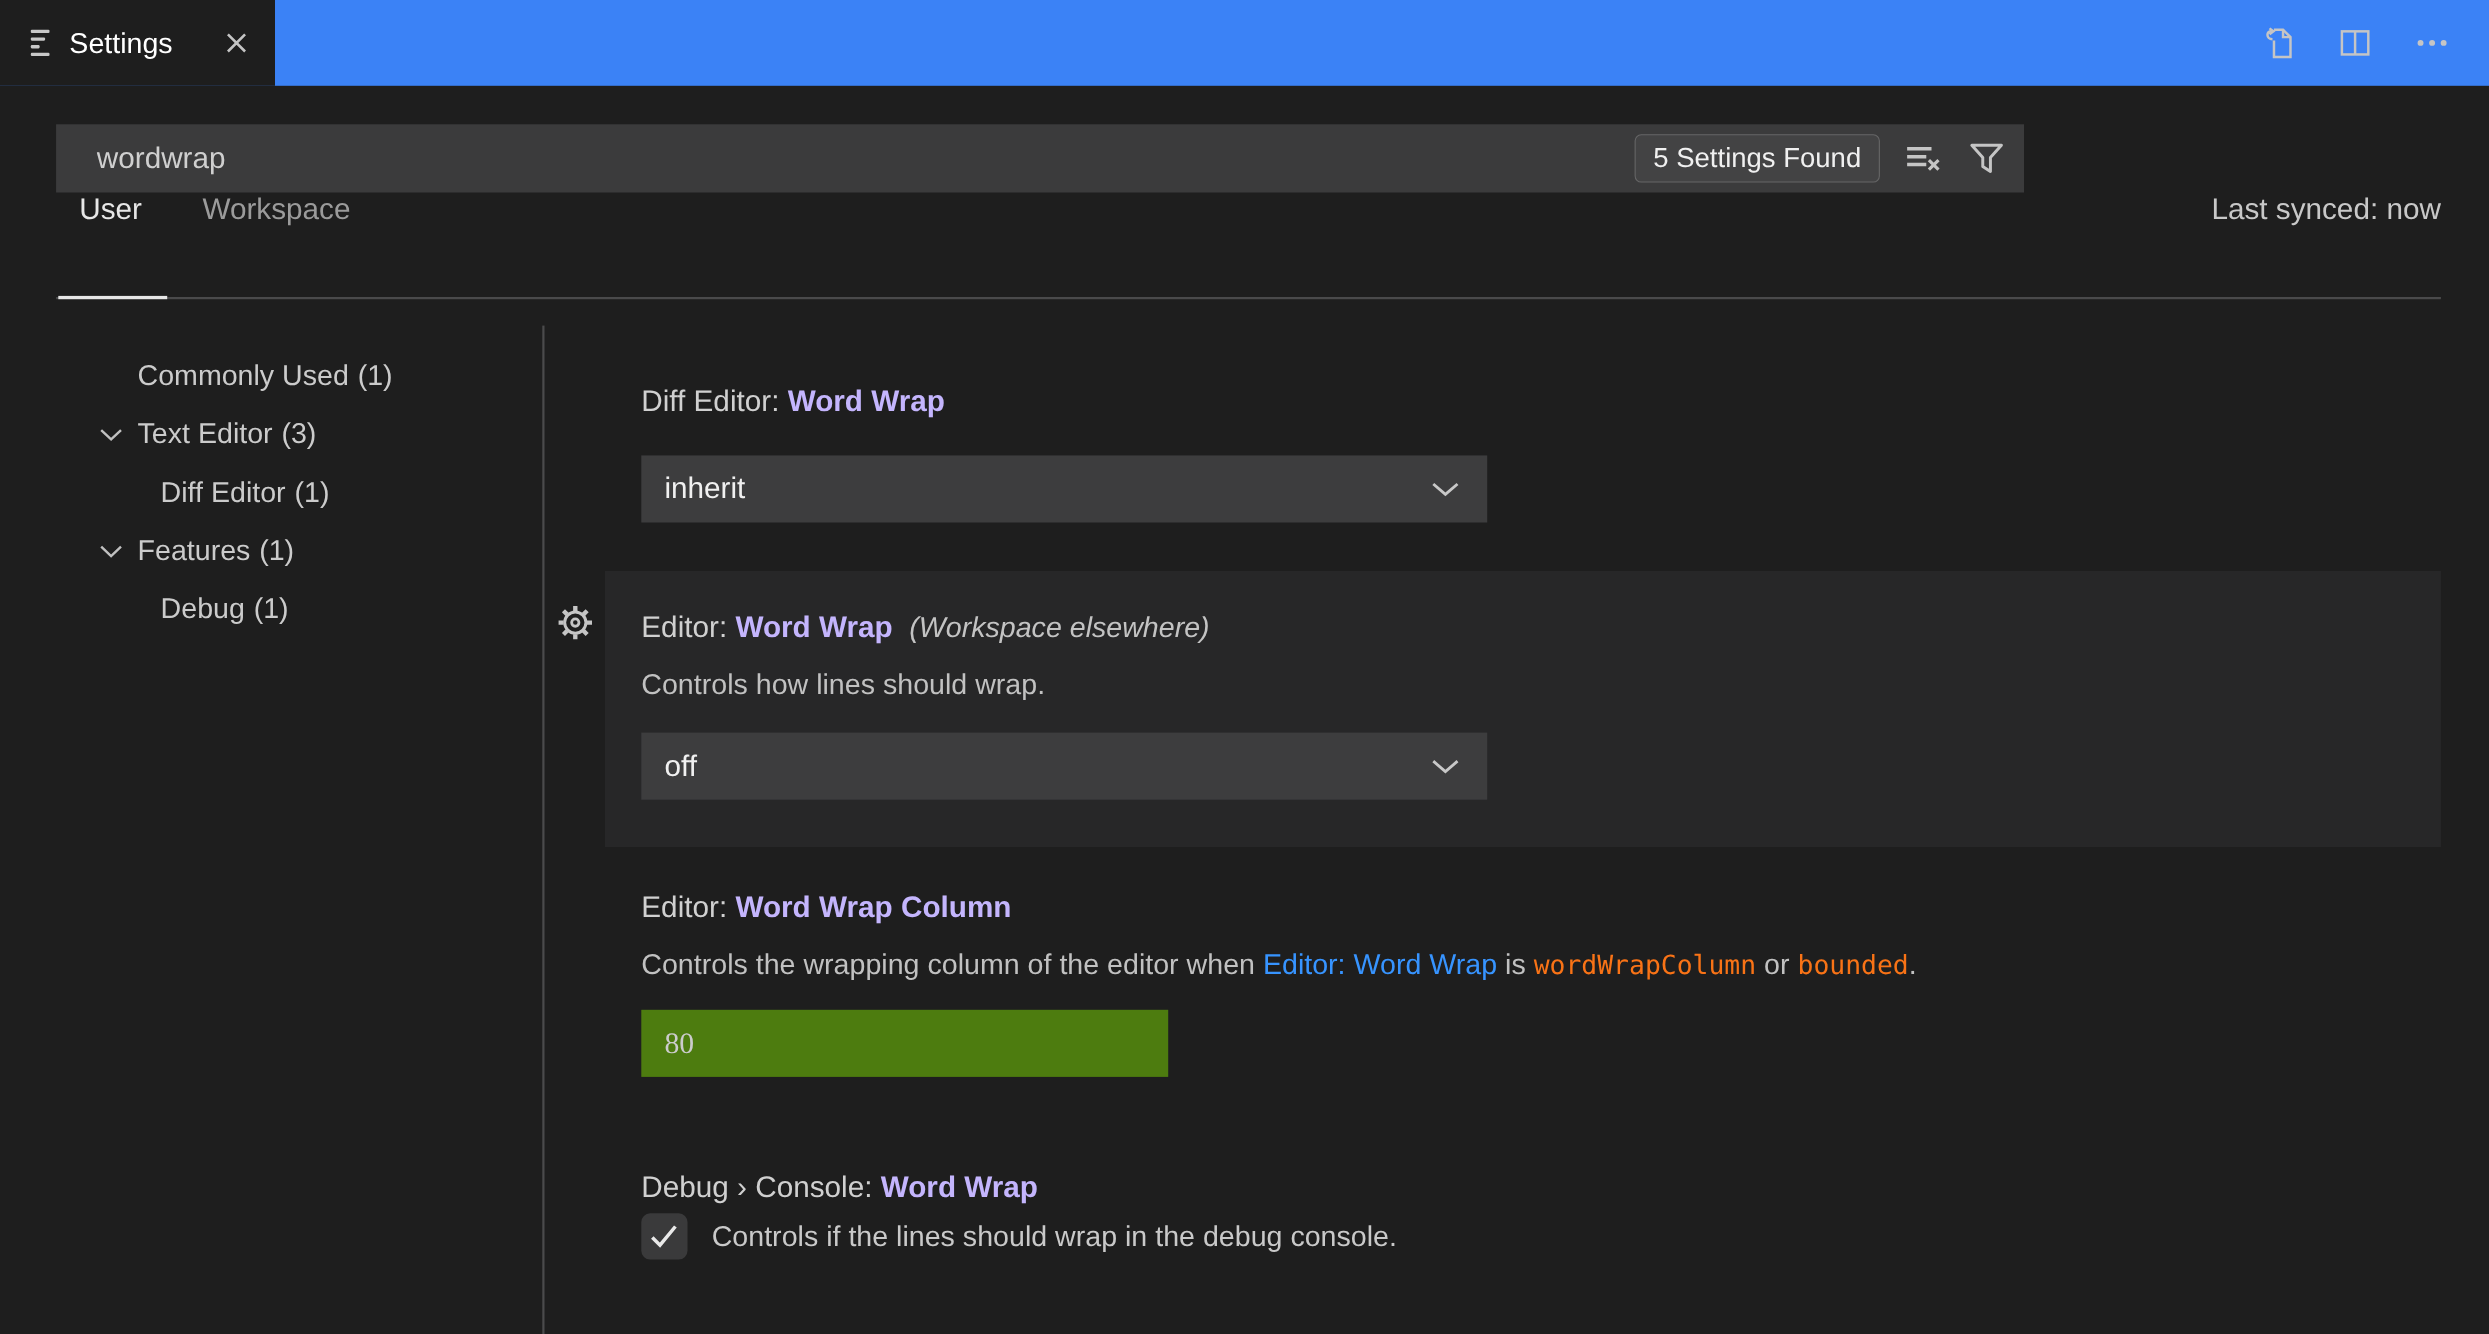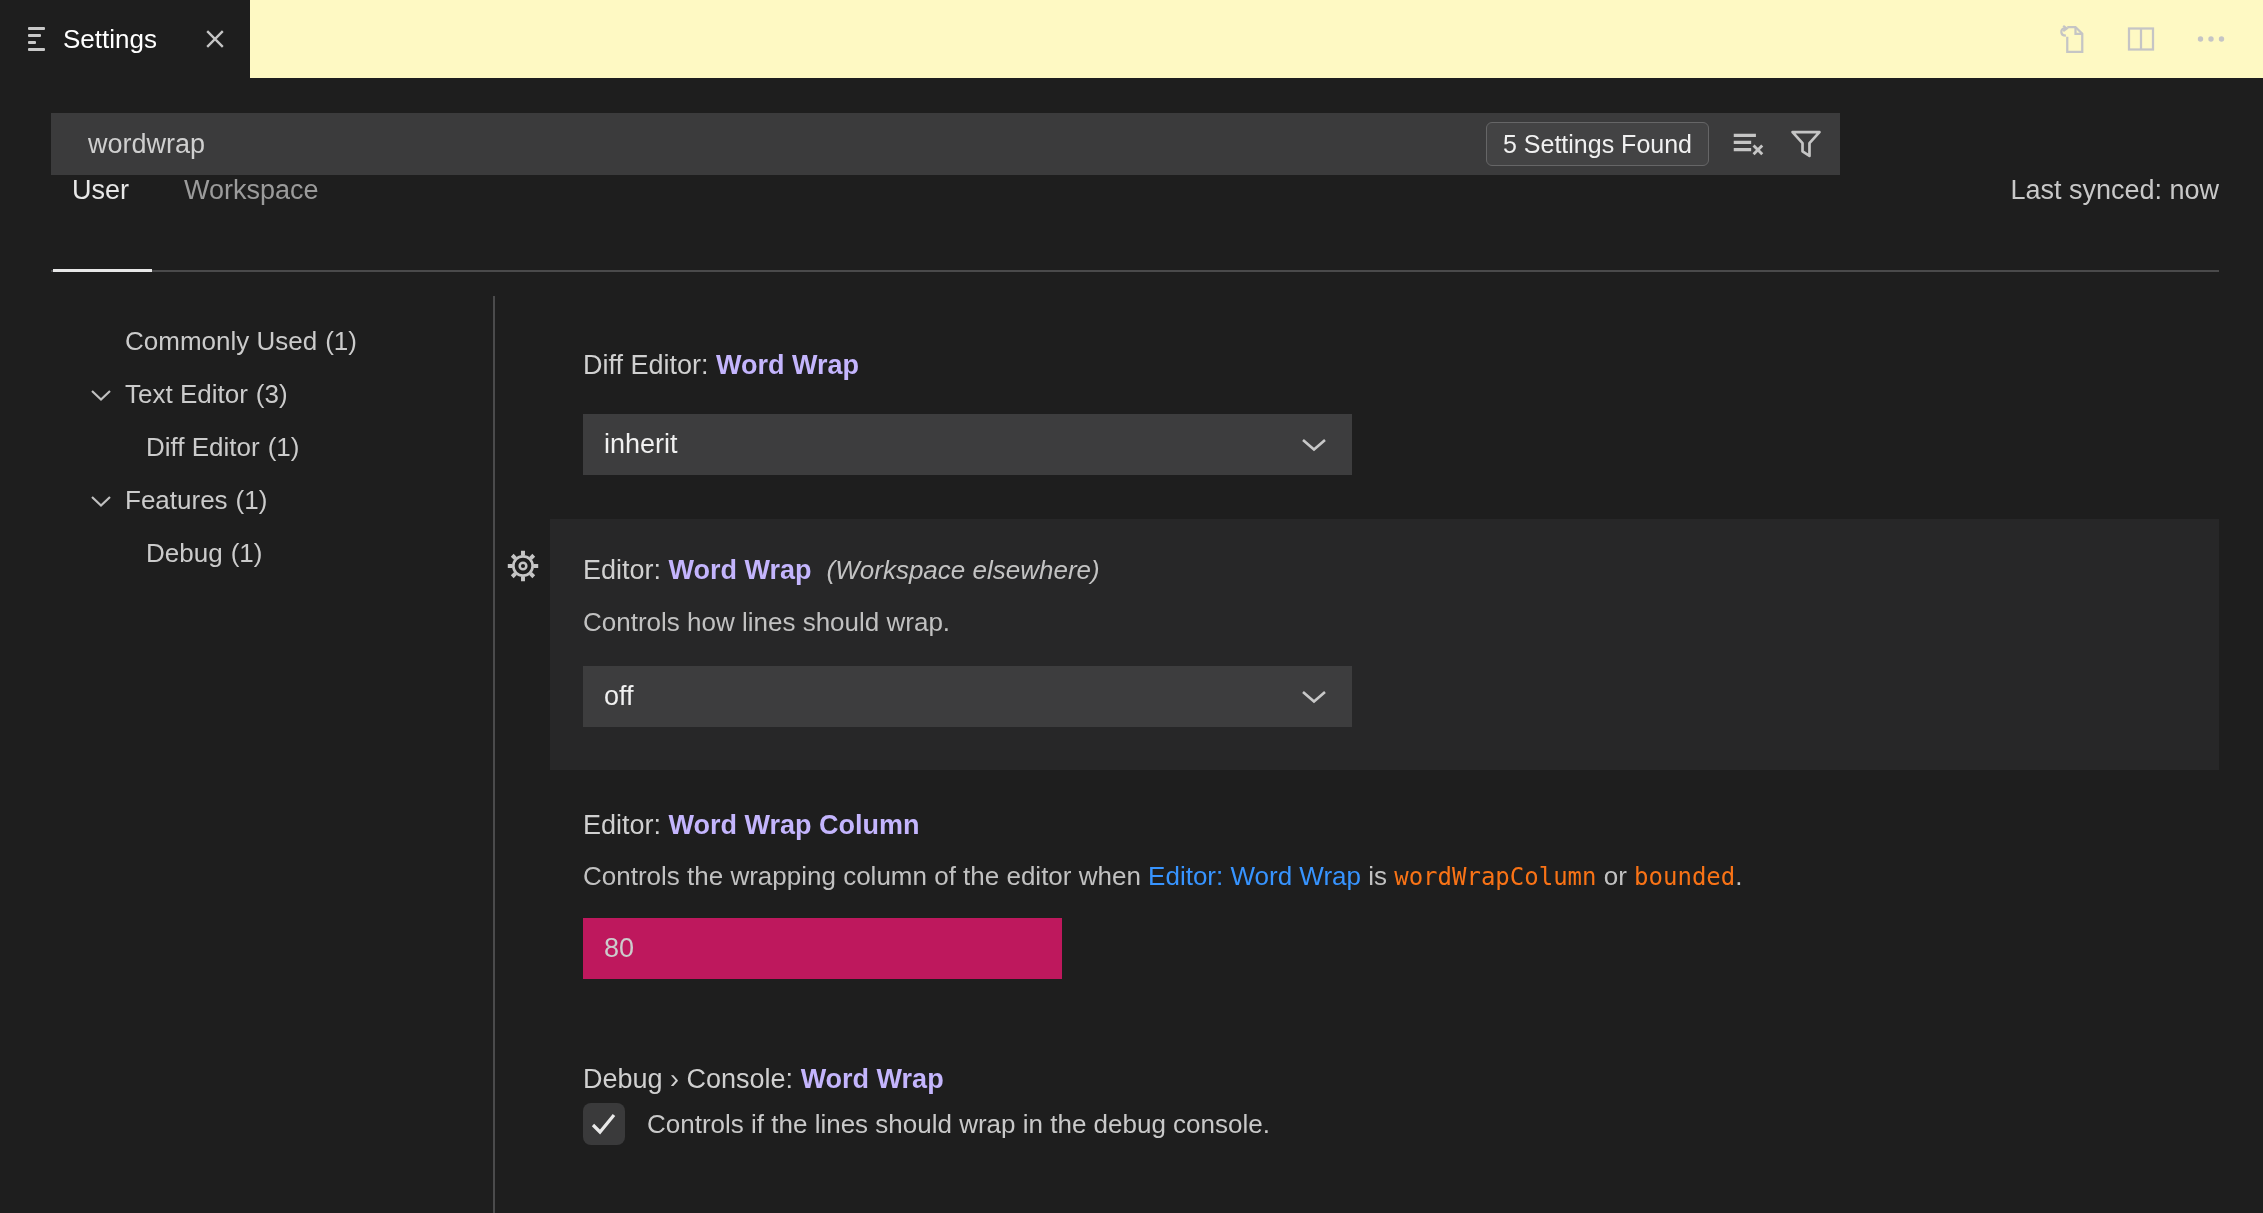--- a/index.html
+++ b/index.html
@@ -6,21 +6,21 @@
   body{
     width:2263px;height:1213px;position:relative;overflow:hidden;
     background:#1e1e1e;
     font-family:"Liberation Sans",sans-serif;
     -webkit-font-smoothing:antialiased;
   }
   svg{display:block;}
   .stroke-ic{stroke:#c5c5c5;fill:none;}
 
   
-  .tabbar{height:78px;background:#fef9c3;display:flex;align-items:stretch;}
+  .tabbar{height:78px;background:#3b82f6;display:flex;align-items:stretch;}
   .tab{width:250px;background:#1e1e1e;display:flex;align-items:center;padding:0 22px 0 28px;box-sizing:border-box;cursor:pointer;}
   .tab-icon{display:flex;flex-direction:column;gap:4px;width:18px;margin-right:17px;}
   .tab-icon i{display:block;height:3px;background:#c8c8c8;border-radius:1px;}
   .tab-icon i:nth-child(1){width:17px;}
   .tab-icon i:nth-child(2){width:13px;}
   .tab-icon i:nth-child(3){width:8px;}
   .tab-icon i:nth-child(4){width:17px;}
   .tab-label{color:#ffffff;font-size:26px;}
   .tab-close{margin-left:auto;display:flex;align-items:center;}
   .tab-actions{margin-left:auto;display:flex;align-items:center;gap:34px;padding-right:34px;}
@@ -60,21 +60,21 @@
   .dropdown{width:769px;height:61px;background:#3d3d3e;display:flex;align-items:center;position:relative;color:#f0f0f0;font-size:27px;padding-left:21px;box-sizing:border-box;cursor:pointer;}
   .dropdown .dchev{position:absolute;right:25px;top:24px;}
   .t1{margin-top:50px;}
   .dd1{margin-top:34px;}
   .row2{margin-top:44px;width:1669px;background:#272728;padding:36px 0 43px 33px;position:relative;box-sizing:border-box;}
   .row2 .s-desc{margin-top:22px;}
   .row2 .dropdown{margin-top:29px;}
   .gear{position:absolute;left:-46px;top:28px;cursor:pointer;}
   .t3{margin-top:40px;}
   .d3{margin-top:21px;}
-  .num-input{margin-top:26px;display:block;width:479px;height:61px;background:#be185d;border:none;outline:none;color:#cccccc;font-size:27px;padding:0 0 0 21px;box-sizing:border-box;font-family:Liberation Sans, sans-serif;}
+  .num-input{margin-top:26px;display:block;width:479px;height:61px;background:#4d7c0f;border:none;outline:none;color:#cccccc;font-size:27px;padding:0 0 0 21px;box-sizing:border-box;font-family:Liberation Serif, serif;}
   .t4{margin-top:85px;}
   .checkrow{margin-top:9px;display:flex;align-items:center;gap:22px;}
   .checkbox{width:42px;height:42px;background:#3a3a3b;border-radius:8px;display:flex;align-items:center;justify-content:center;cursor:pointer;flex:none;}
   .check-desc{font-size:26px;color:#c9c9c9;}
   .link{color:#3794ff;cursor:pointer;}
   .code{font-family:"DejaVu Sans Mono",monospace;color:#f97316;font-size:24px;}
 </style>
 </head>
 <body>
 

